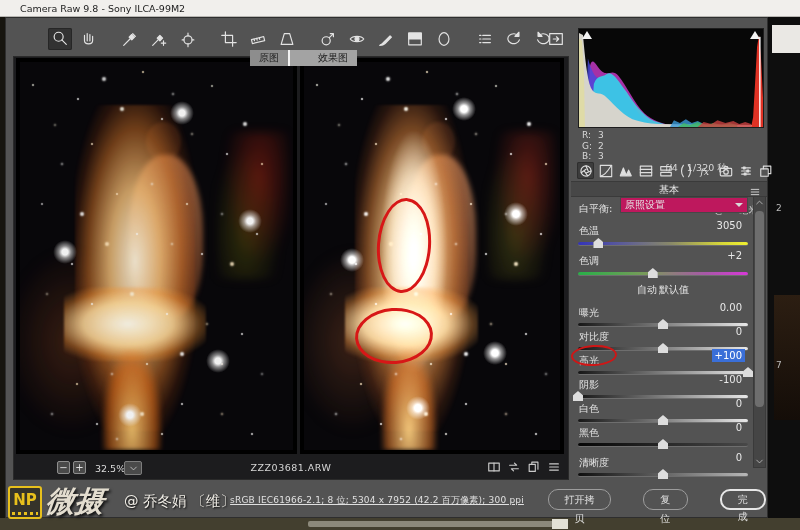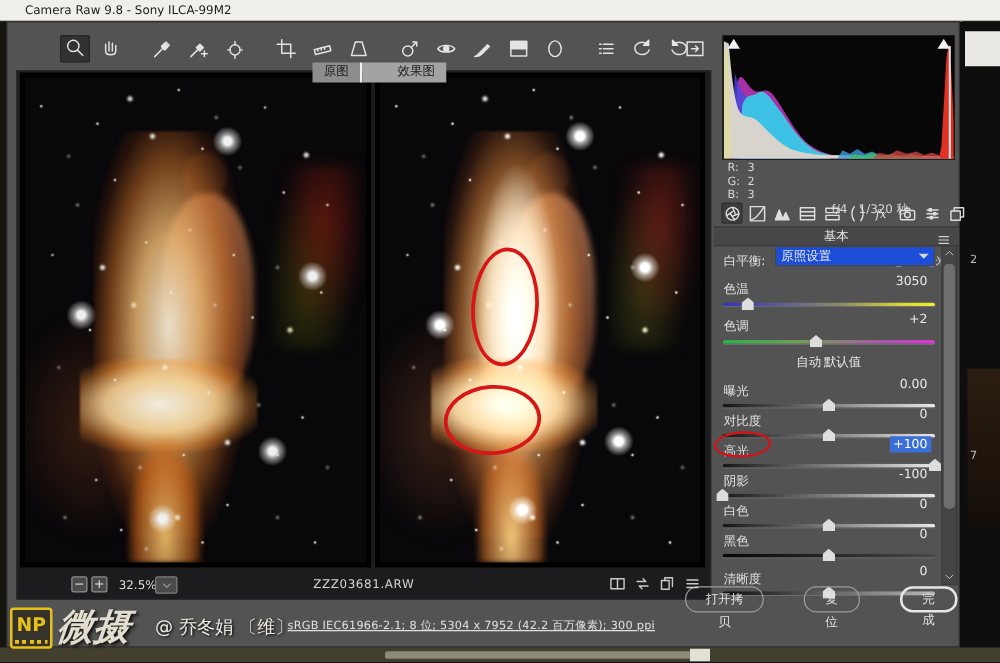--- a/index.html
+++ b/index.html
@@ -104,21 +104,21 @@
   
   #pheader{left:571px;top:181px;width:196px;height:16px;background:#474747;border-top:1px solid #3a3a3a;
     border-bottom:1px solid #3a3a3a;color:#e8e8e8;font-size:10px;text-align:center;line-height:15px;}
   #pmenu{left:749px;top:183px;width:13px;height:12px;color:#d0d0d0;}
   #pmenu svg{width:12px;height:12px;}
 
   
   #pcontent{left:576px;top:194px;width:174px;}
   .wbrow{position:relative;height:22px;margin-top:3px;}
   .plabel{font-size:10px;color:#e2e2e2;padding-left:3px;line-height:16px;}
-  .wbselect{position:absolute;left:44px;top:0;right:2px;height:16px;background:#1d4ed8;border:1px solid #474747;
+  .wbselect{position:absolute;left:44px;top:0;right:2px;height:16px;background:#be185d;border:1px solid #474747;
     display:flex;align-items:center;justify-content:space-between;padding:0 4px;color:#e6e6e6;font-size:10px;}
   .wbchev{width:0;height:0;border-left:4px solid transparent;border-right:4px solid transparent;border-top:4px solid #d8d8d8;}
   .linksrow{display:flex;justify-content:center;gap:2px;height:18px;margin-top:4px;font-size:10px;color:#e6e6e6;}
   .srow{position:relative;height:24px;}
   .srow.big{height:30px;}
   .srow.gap{margin-top:6px;}
   .slbl{font-size:10px;color:#e2e2e2;padding-left:3px;line-height:13px;display:inline-block;}
   .sval{position:absolute;right:8px;top:0;font-size:10px;color:#e8e8e8;line-height:13px;}
   .sval.selv{background:#3a6fd8;color:#fff;padding:0 3px;right:5px;}
   .strack{position:relative;margin:3px 2px 0 2px;height:4px;border-radius:2px;border-bottom:1px solid #6e6e6e;}
@@ -134,21 +134,21 @@
 
   
   #sb{left:753px;top:196px;width:13px;height:272px;background:#454545;border:1px solid #3a3a3a;}
   .sbarrow{position:absolute;left:0;width:11px;height:11px;color:#cfcfcf;display:flex;align-items:center;justify-content:center;}
   .sbarrow svg{width:9px;height:9px;}
   #sbthumb{position:absolute;left:1px;top:14px;width:9px;height:196px;background:#6e6e6e;border-radius:4px;}
 
   
   #workflow{left:187px;top:494px;width:380px;text-align:center;font-size:9px;color:#e0e0e0;
     text-decoration:underline;letter-spacing:.2px;}
-  #buttons{left:548px;top:469px;width:218px;display:flex;gap:32px;justify-content:flex-end;align-items:flex-end;}
+  #buttons{left:548px;top:489px;width:218px;display:flex;gap:32px;justify-content:flex-end;align-items:flex-end;}
   .btn{height:21px;border:1px solid #9c9c9c;border-radius:10px;background:transparent;color:#e2e2e2;
     font-size:10px;line-height:19px;padding:0 12px;font-family:inherit;}
   .btn.default{border:2px solid #e6e6e6;line-height:17px;}
 
   
   #wm-logo{left:8px;top:486px;width:34px;height:33px;background:#35332a;border:2px solid #e8c01c;border-radius:3px;
     color:#e8c01c;font-weight:bold;font-size:15px;text-align:center;line-height:24px;z-index:9;}
   .wmdots{height:3px;margin:0 2px;background:repeating-linear-gradient(90deg,#e8c01c 0 3px,transparent 3px 6px);}
   #wm-brand{left:46px;top:482px;font-size:29px;font-weight:bold;font-style:italic;color:#e3ddcf;
     text-shadow:2px 2px 3px rgba(0,0,0,.85);transform:skewX(-6deg);z-index:9;}

